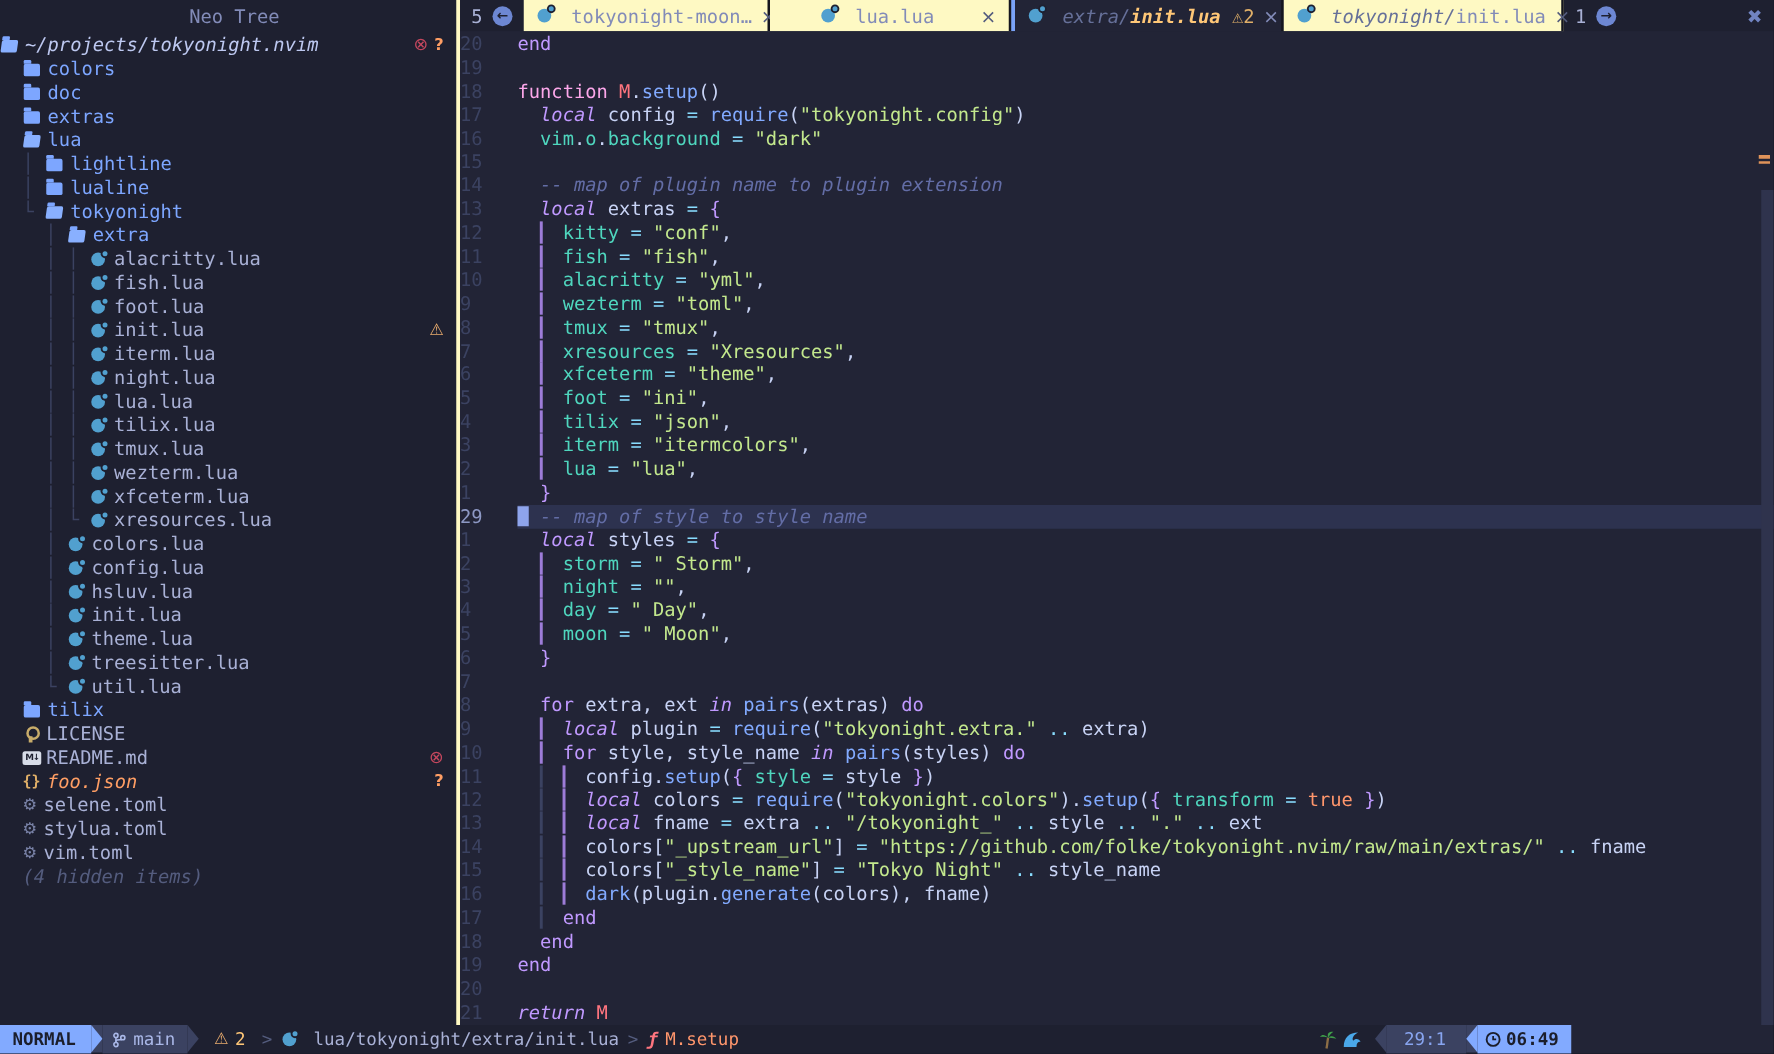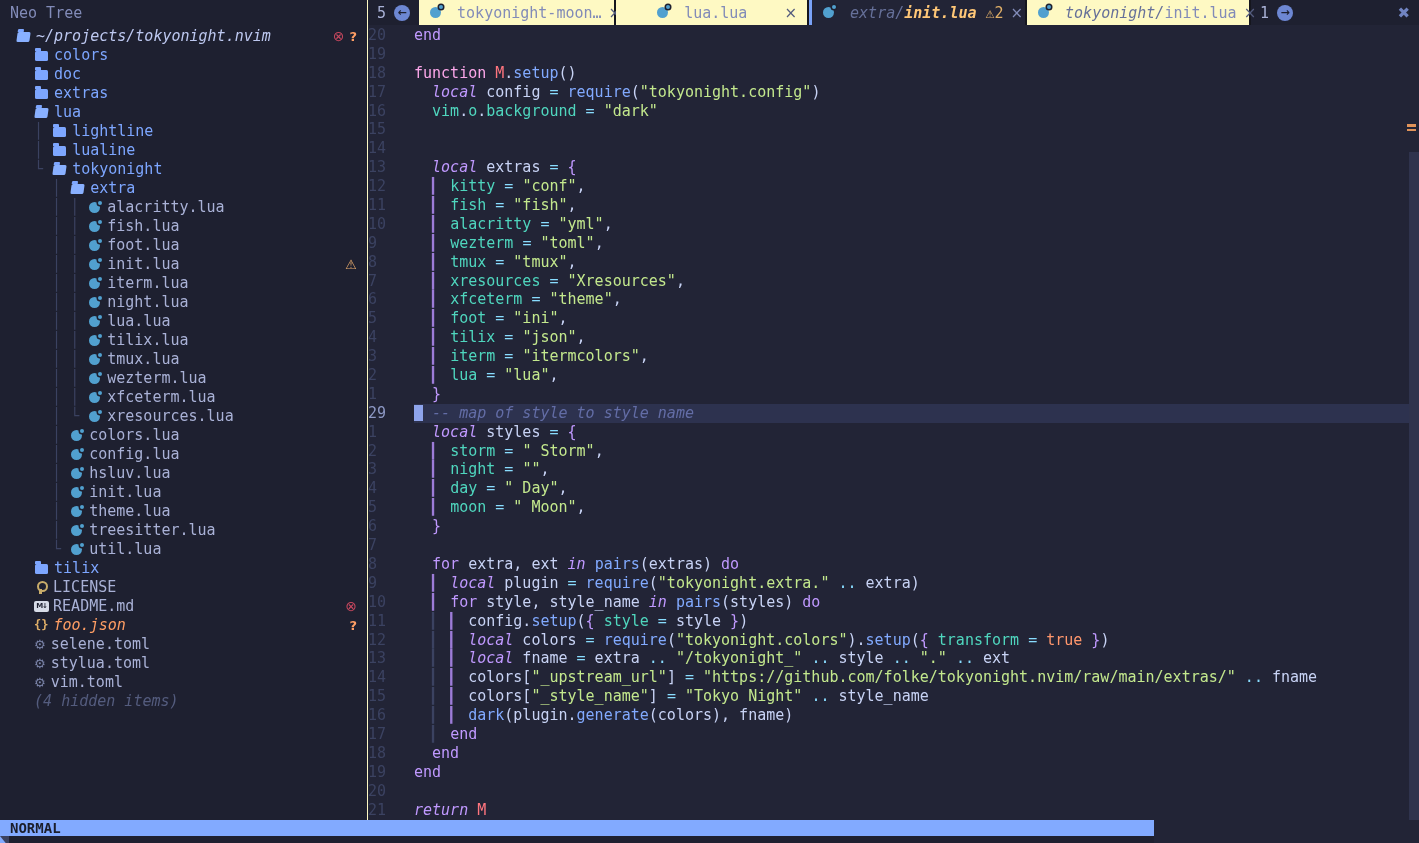--- a/index.html
+++ b/index.html
@@ -1,23 +1,23 @@
 <!DOCTYPE html>
 <html><head>
 <meta charset="utf-8">
 <style>
   * { margin:0; padding:0; box-sizing:border-box; }
   html,body { background:#15161e; }
   body { font-family:"DejaVu Sans Mono", monospace; }
   .app { position:relative; width:1419px; height:843px; overflow:hidden; background:#222436; }
 
   
-  .sidebar { position:absolute; left:0; top:0; width:368px; height:820px; background:#1e2030; border-right:1px solid #fef9c3; }
+  .sidebar { position:absolute; left:0; top:0; width:368px; height:820px; background:#1e2030; border-right:3px solid #fef9c3;text-align:center; }
   .neo-title { height:27px; line-height:27px; padding-left:10px; color:#828bb8; font-size:15px; }
-  .tree { font-size:15px;margin-left:16px; }
+  .tree { font-size:15px; }
   .tree-row { height:19px; line-height:19px; display:flex; align-items:center; white-space:pre; position:relative; }
   .tree-prefix { color:#3b4261; }
   .nm-dir { color:#7da6ff; }
   .nm-file { color:#a9b1d6; }
   .nm-root { color:#bdc8f0; font-style:italic; }
   .nm-mod { color:#ff9e64; font-style:italic; }
   .nm-hidden { color:#545c7e; font-style:italic; }
   .tree-right { position:absolute; right:10px; top:0; height:19px; display:flex; align-items:center; gap:5px; }
 
   
@@ -66,21 +66,21 @@
   .tk-fn{color:#fca7ea} .tk-meth{color:#82aaff} .tk-var{color:#ff757f}
   .tk-fld{color:#4fd6be} .tk-op{color:#89ddff} .tk-str{color:#c3e88d}
   .tk-bool{color:#ff966c} .tk-cm{color:#636da6;font-style:italic}
   .tk-gd{color:#3b4261} .tk-gm{color:#9d7cd8}
 
   .vscroll { position:absolute; right:0; top:152px; width:10px; height:668px; background:#2f334d; cursor:pointer; }
   .diag-mark { position:absolute; right:3px; top:124px; display:flex; flex-direction:column; gap:2px; }
   .diag-mark span { width:9px; height:2.5px; background:#e0935a; display:block; }
 
   
-  .statusline { position:absolute; left:0; bottom:0; width:1154px; height:23px; background:#1e2030; display:flex; align-items:stretch; font-size:14px; color:#a9b1d6;flex-direction:column; }
+  .statusline { position:absolute; left:0; bottom:0; width:1257px; height:23px; background:#1e2030; display:flex; align-items:stretch; font-size:14px; color:#a9b1d6; }
   .seg { display:flex; align-items:center; }
   .seg-mode { background:#82aaff; color:#1b1e2b; font-weight:bold; padding:0 12px 0 10px; }
   .pl-a { width:0; height:0; border-top:11.5px solid transparent; border-bottom:11.5px solid transparent; }
   .a-mode { border-left:9px solid #82aaff; background:#3b4261; }
   .seg-branch { background:#3b4261; color:#aab8e8; padding:0 10px 0 8px; gap:6px; }
   .a-branch { border-left:9px solid #3b4261; }
   .sl-warn { color:#ffc777; padding:0 6px 0 12px; gap:5px; }
   .sl-chev { color:#545c7e; padding:0 7px; }
   .sl-path { color:#a9b1d6; gap:7px; }
   .sl-func { color:#ff966c; gap:6px; }
@@ -164,21 +164,21 @@
       <span class="close-all">✖</span>
     </div>
 
   <div class="editor" id="editor">
       <div class="code-line"><span class="ln">20</span><span class="code-body"><span class="tk-kw">end</span></span></div>
       <div class="code-line"><span class="ln">19</span><span class="code-body"></span></div>
       <div class="code-line"><span class="ln">18</span><span class="code-body"><span class="tk-fn">function</span><span class="tk-t"> </span><span class="tk-var">M</span><span class="tk-t">.</span><span class="tk-meth">setup</span><span class="tk-t">()</span></span></div>
       <div class="code-line"><span class="ln">17</span><span class="code-body"><span class="tk-t">  </span><span class="tk-kwi">local</span><span class="tk-t"> config </span><span class="tk-op">=</span><span class="tk-t"> </span><span class="tk-meth">require</span><span class="tk-t">(</span><span class="tk-str">"tokyonight.config"</span><span class="tk-t">)</span></span></div>
       <div class="code-line"><span class="ln">16</span><span class="code-body"><span class="tk-t">  </span><span class="tk-fld">vim</span><span class="tk-t">.</span><span class="tk-fld">o</span><span class="tk-t">.</span><span class="tk-fld">background</span><span class="tk-t"> </span><span class="tk-op">=</span><span class="tk-t"> </span><span class="tk-str">"dark"</span></span></div>
       <div class="code-line"><span class="ln">15</span><span class="code-body"></span></div>
-      <div class="code-line"><span class="ln">14</span><span class="code-body"><span class="tk-t">  </span></span></div>
+      <div class="code-line"><span class="ln">14</span><span class="code-body"><span class="tk-t">  </span><span class="tk-cm">-- map of plugin name to plugin extension</span></span></div>
       <div class="code-line"><span class="ln">13</span><span class="code-body"><span class="tk-t">  </span><span class="tk-kwi">local</span><span class="tk-t"> extras </span><span class="tk-op">=</span><span class="tk-t"> </span><span class="tk-kw">{</span></span></div>
       <div class="code-line"><span class="ln">12</span><span class="code-body"><span class="tk-t">  </span><span class="tk-gm">▎</span><span class="tk-t"> </span><span class="tk-fld">kitty</span><span class="tk-t"> </span><span class="tk-op">=</span><span class="tk-t"> </span><span class="tk-str">"conf"</span><span class="tk-t">,</span></span></div>
       <div class="code-line"><span class="ln">11</span><span class="code-body"><span class="tk-t">  </span><span class="tk-gm">▎</span><span class="tk-t"> </span><span class="tk-fld">fish</span><span class="tk-t"> </span><span class="tk-op">=</span><span class="tk-t"> </span><span class="tk-str">"fish"</span><span class="tk-t">,</span></span></div>
       <div class="code-line"><span class="ln">10</span><span class="code-body"><span class="tk-t">  </span><span class="tk-gm">▎</span><span class="tk-t"> </span><span class="tk-fld">alacritty</span><span class="tk-t"> </span><span class="tk-op">=</span><span class="tk-t"> </span><span class="tk-str">"yml"</span><span class="tk-t">,</span></span></div>
       <div class="code-line"><span class="ln">9</span><span class="code-body"><span class="tk-t">  </span><span class="tk-gm">▎</span><span class="tk-t"> </span><span class="tk-fld">wezterm</span><span class="tk-t"> </span><span class="tk-op">=</span><span class="tk-t"> </span><span class="tk-str">"toml"</span><span class="tk-t">,</span></span></div>
       <div class="code-line"><span class="ln">8</span><span class="code-body"><span class="tk-t">  </span><span class="tk-gm">▎</span><span class="tk-t"> </span><span class="tk-fld">tmux</span><span class="tk-t"> </span><span class="tk-op">=</span><span class="tk-t"> </span><span class="tk-str">"tmux"</span><span class="tk-t">,</span></span></div>
       <div class="code-line"><span class="ln">7</span><span class="code-body"><span class="tk-t">  </span><span class="tk-gm">▎</span><span class="tk-t"> </span><span class="tk-fld">xresources</span><span class="tk-t"> </span><span class="tk-op">=</span><span class="tk-t"> </span><span class="tk-str">"Xresources"</span><span class="tk-t">,</span></span></div>
       <div class="code-line"><span class="ln">6</span><span class="code-body"><span class="tk-t">  </span><span class="tk-gm">▎</span><span class="tk-t"> </span><span class="tk-fld">xfceterm</span><span class="tk-t"> </span><span class="tk-op">=</span><span class="tk-t"> </span><span class="tk-str">"theme"</span><span class="tk-t">,</span></span></div>
       <div class="code-line"><span class="ln">5</span><span class="code-body"><span class="tk-t">  </span><span class="tk-gm">▎</span><span class="tk-t"> </span><span class="tk-fld">foot</span><span class="tk-t"> </span><span class="tk-op">=</span><span class="tk-t"> </span><span class="tk-str">"ini"</span><span class="tk-t">,</span></span></div>
       <div class="code-line"><span class="ln">4</span><span class="code-body"><span class="tk-t">  </span><span class="tk-gm">▎</span><span class="tk-t"> </span><span class="tk-fld">tilix</span><span class="tk-t"> </span><span class="tk-op">=</span><span class="tk-t"> </span><span class="tk-str">"json"</span><span class="tk-t">,</span></span></div>

